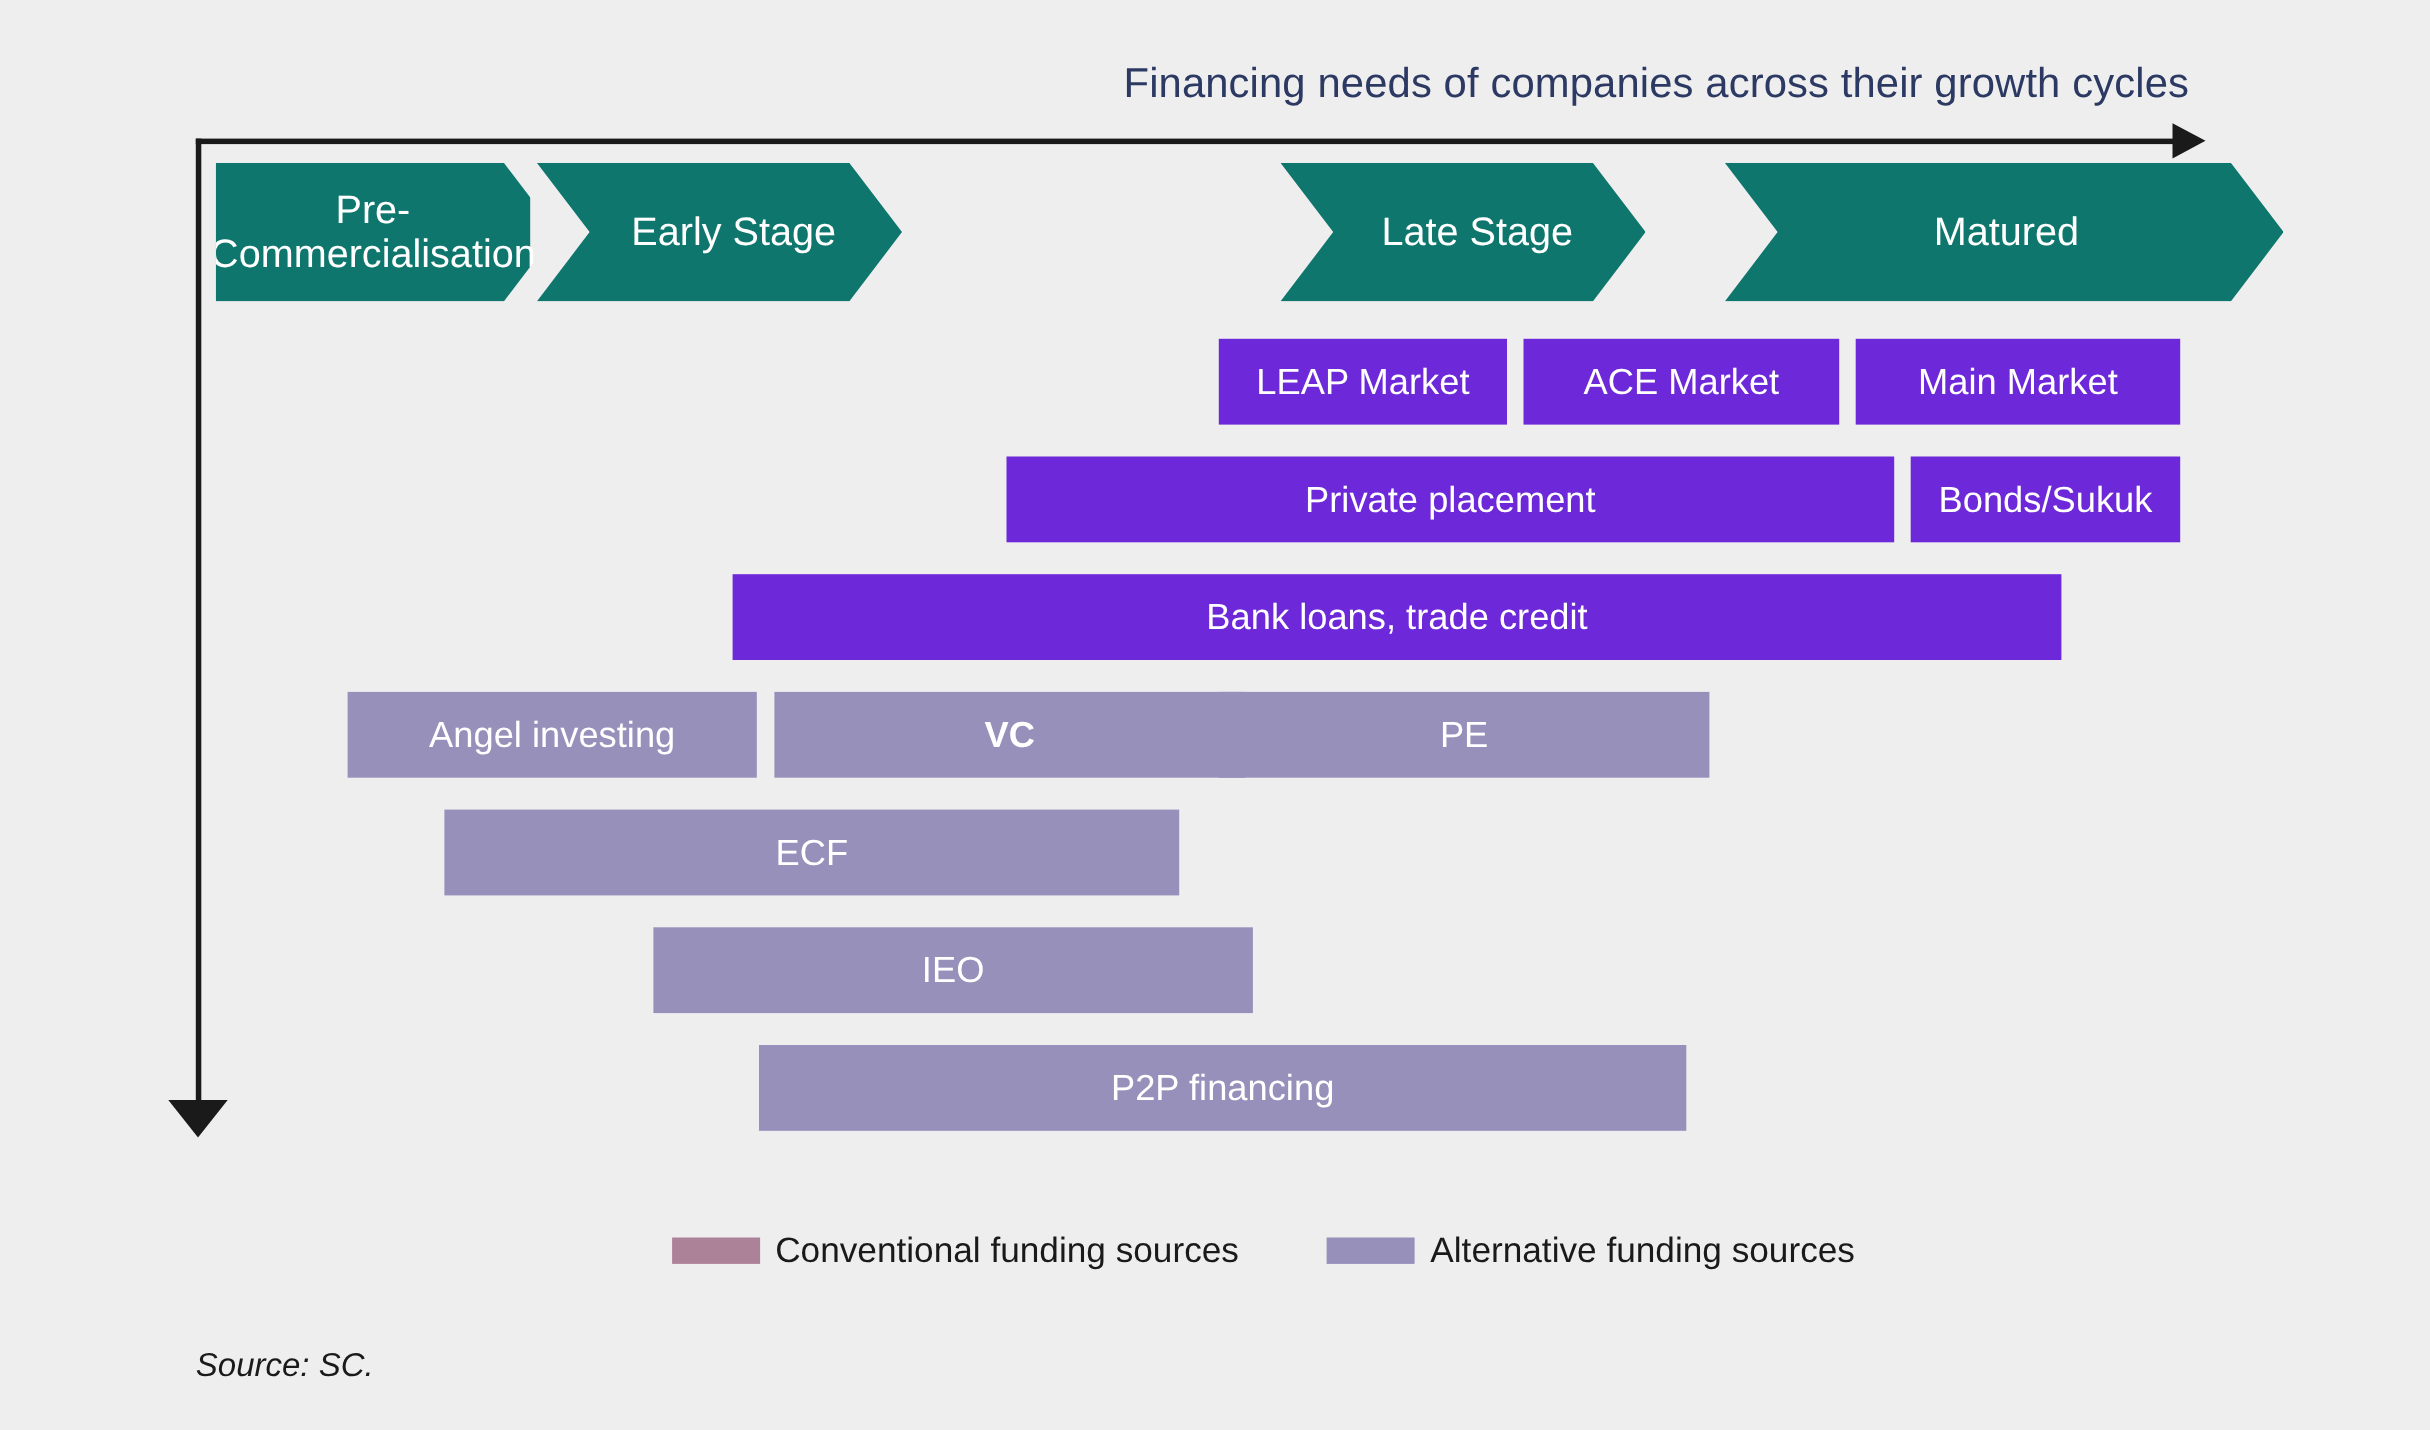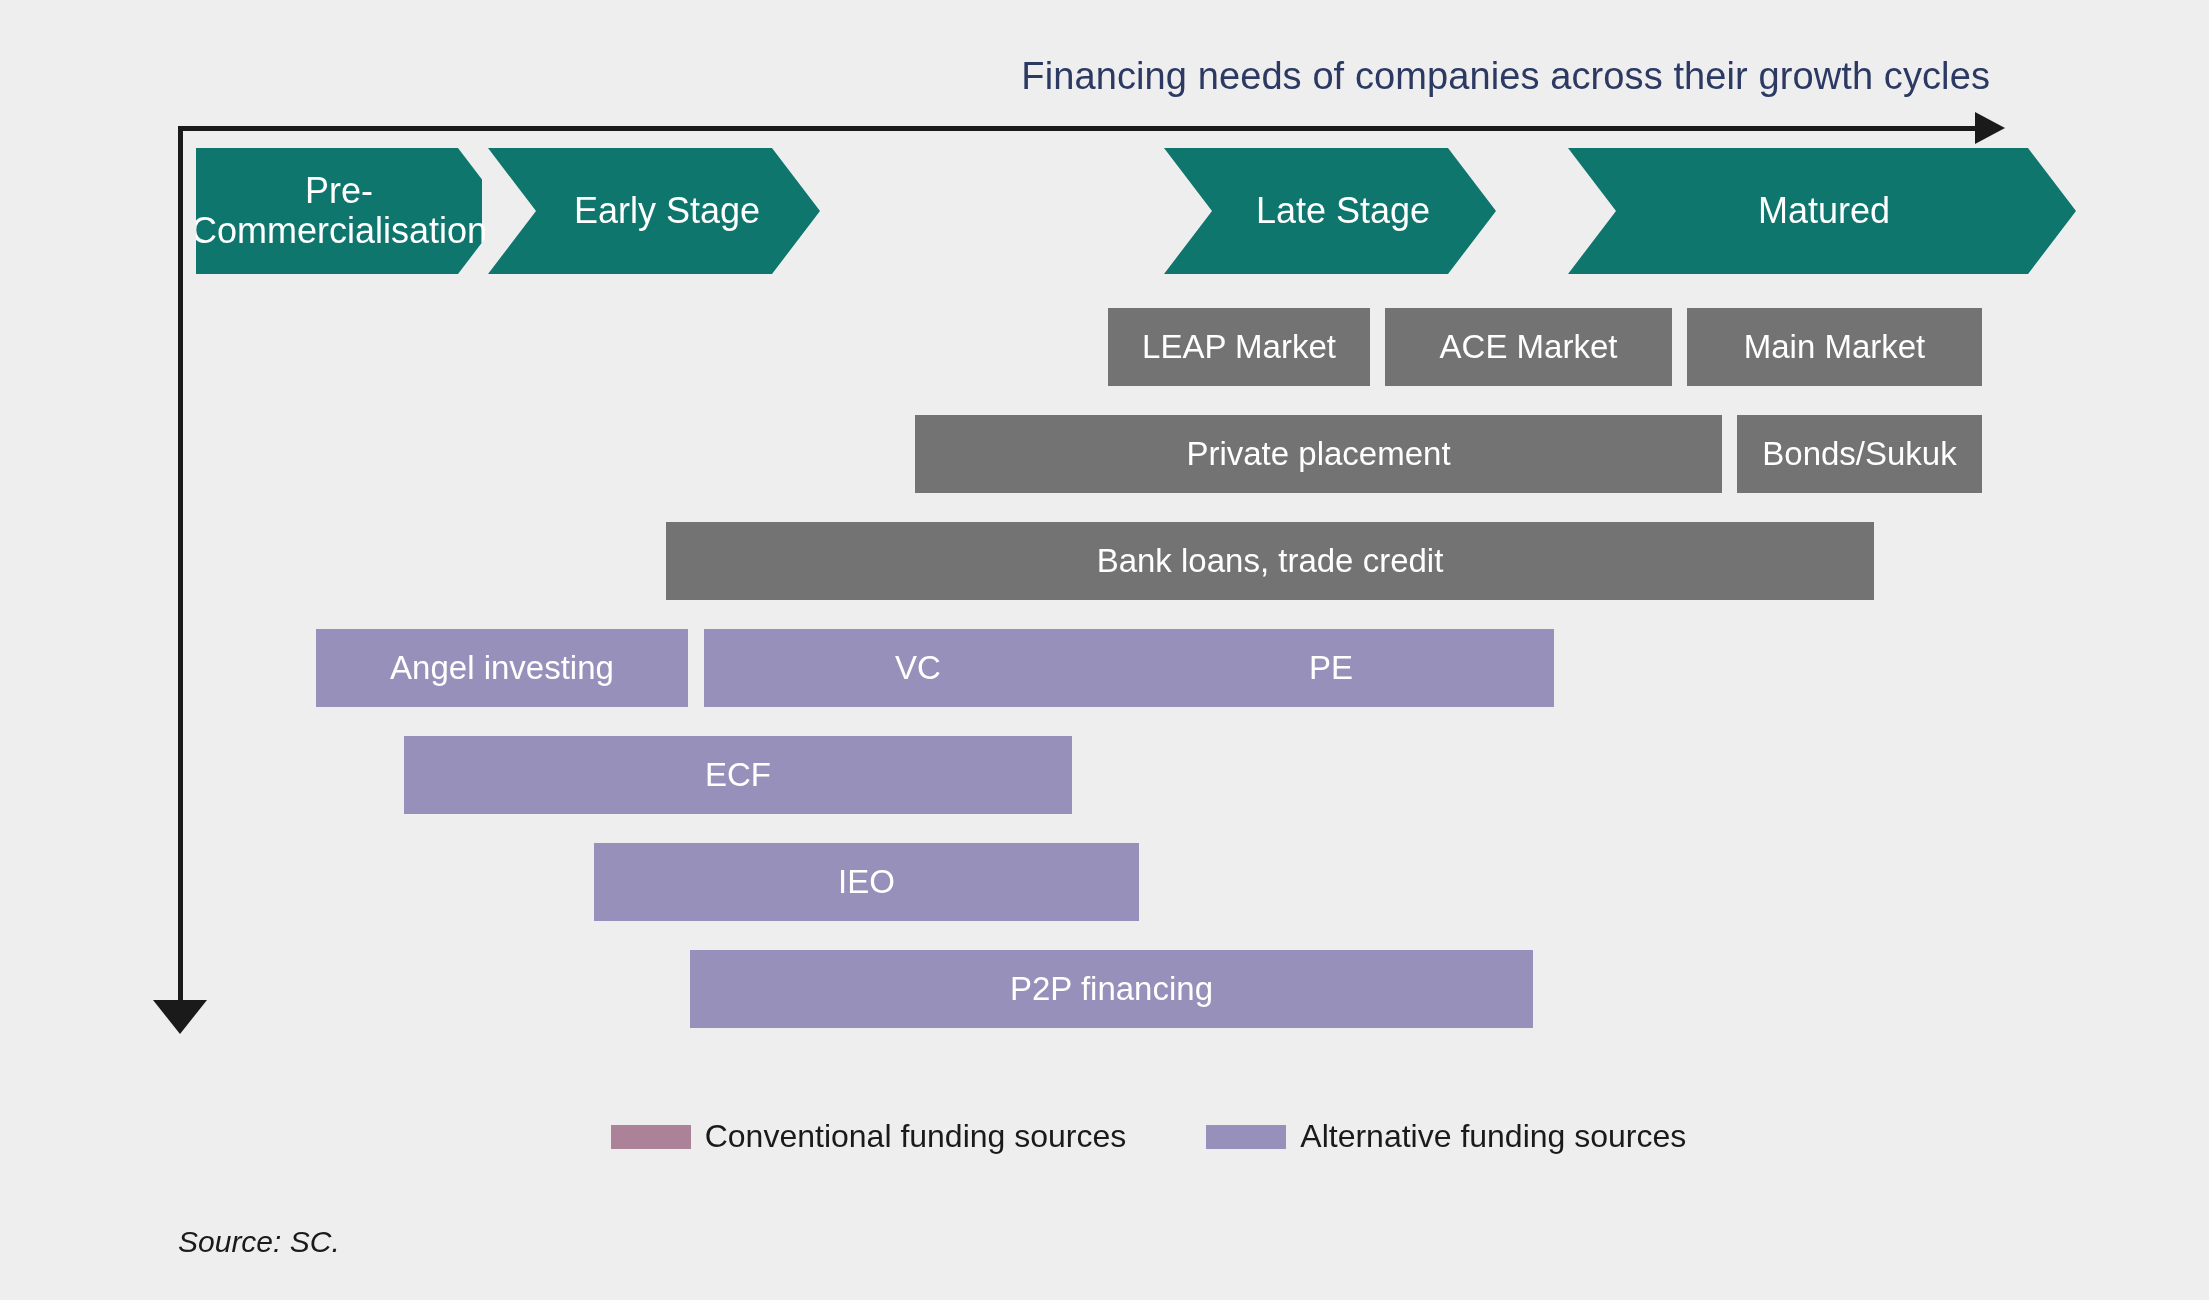--- a/index.html
+++ b/index.html
@@ -101,21 +101,21 @@
     position: absolute;
     height: 78px;
     display: flex;
     align-items: center;
     justify-content: center;
     color: #ffffff;
     font-size: 33px;
     box-sizing: border-box;
     white-space: nowrap;
   }
-  .bar.conv { background: #737373; }
+  .bar.conv { background: #6d28d9; }
   .bar.alt  { background: #9690bb; }
 
   
   .legend {
     position: absolute;
     left: 0;
     top: 1118px;
     width: 2209px;
     display: flex;
     justify-content: center;
@@ -204,21 +204,21 @@
     <span>Bonds/Sukuk</span>
   </div>
 
   <div class="bar conv" style="left:666px; top:522px; width:1208px;">
     <span>Bank loans, trade credit</span>
   </div>
 
   <div class="bar alt" style="left:316px; top:629px; width:372px;">
     <span>Angel investing</span>
   </div>
-  <div class="bar alt" style="left:704px; top:629px; width:428px;">
+  <div class="bar alt" style="left:704px; top:629px; width:428px;font-weight:bold;">
     <span>VC</span>
   </div>
   <div class="bar alt" style="left:1108px; top:629px; width:446px;">
     <span>PE</span>
   </div>
 
   <div class="bar alt" style="left:404px; top:736px; width:668px;">
     <span>ECF</span>
   </div>
 

